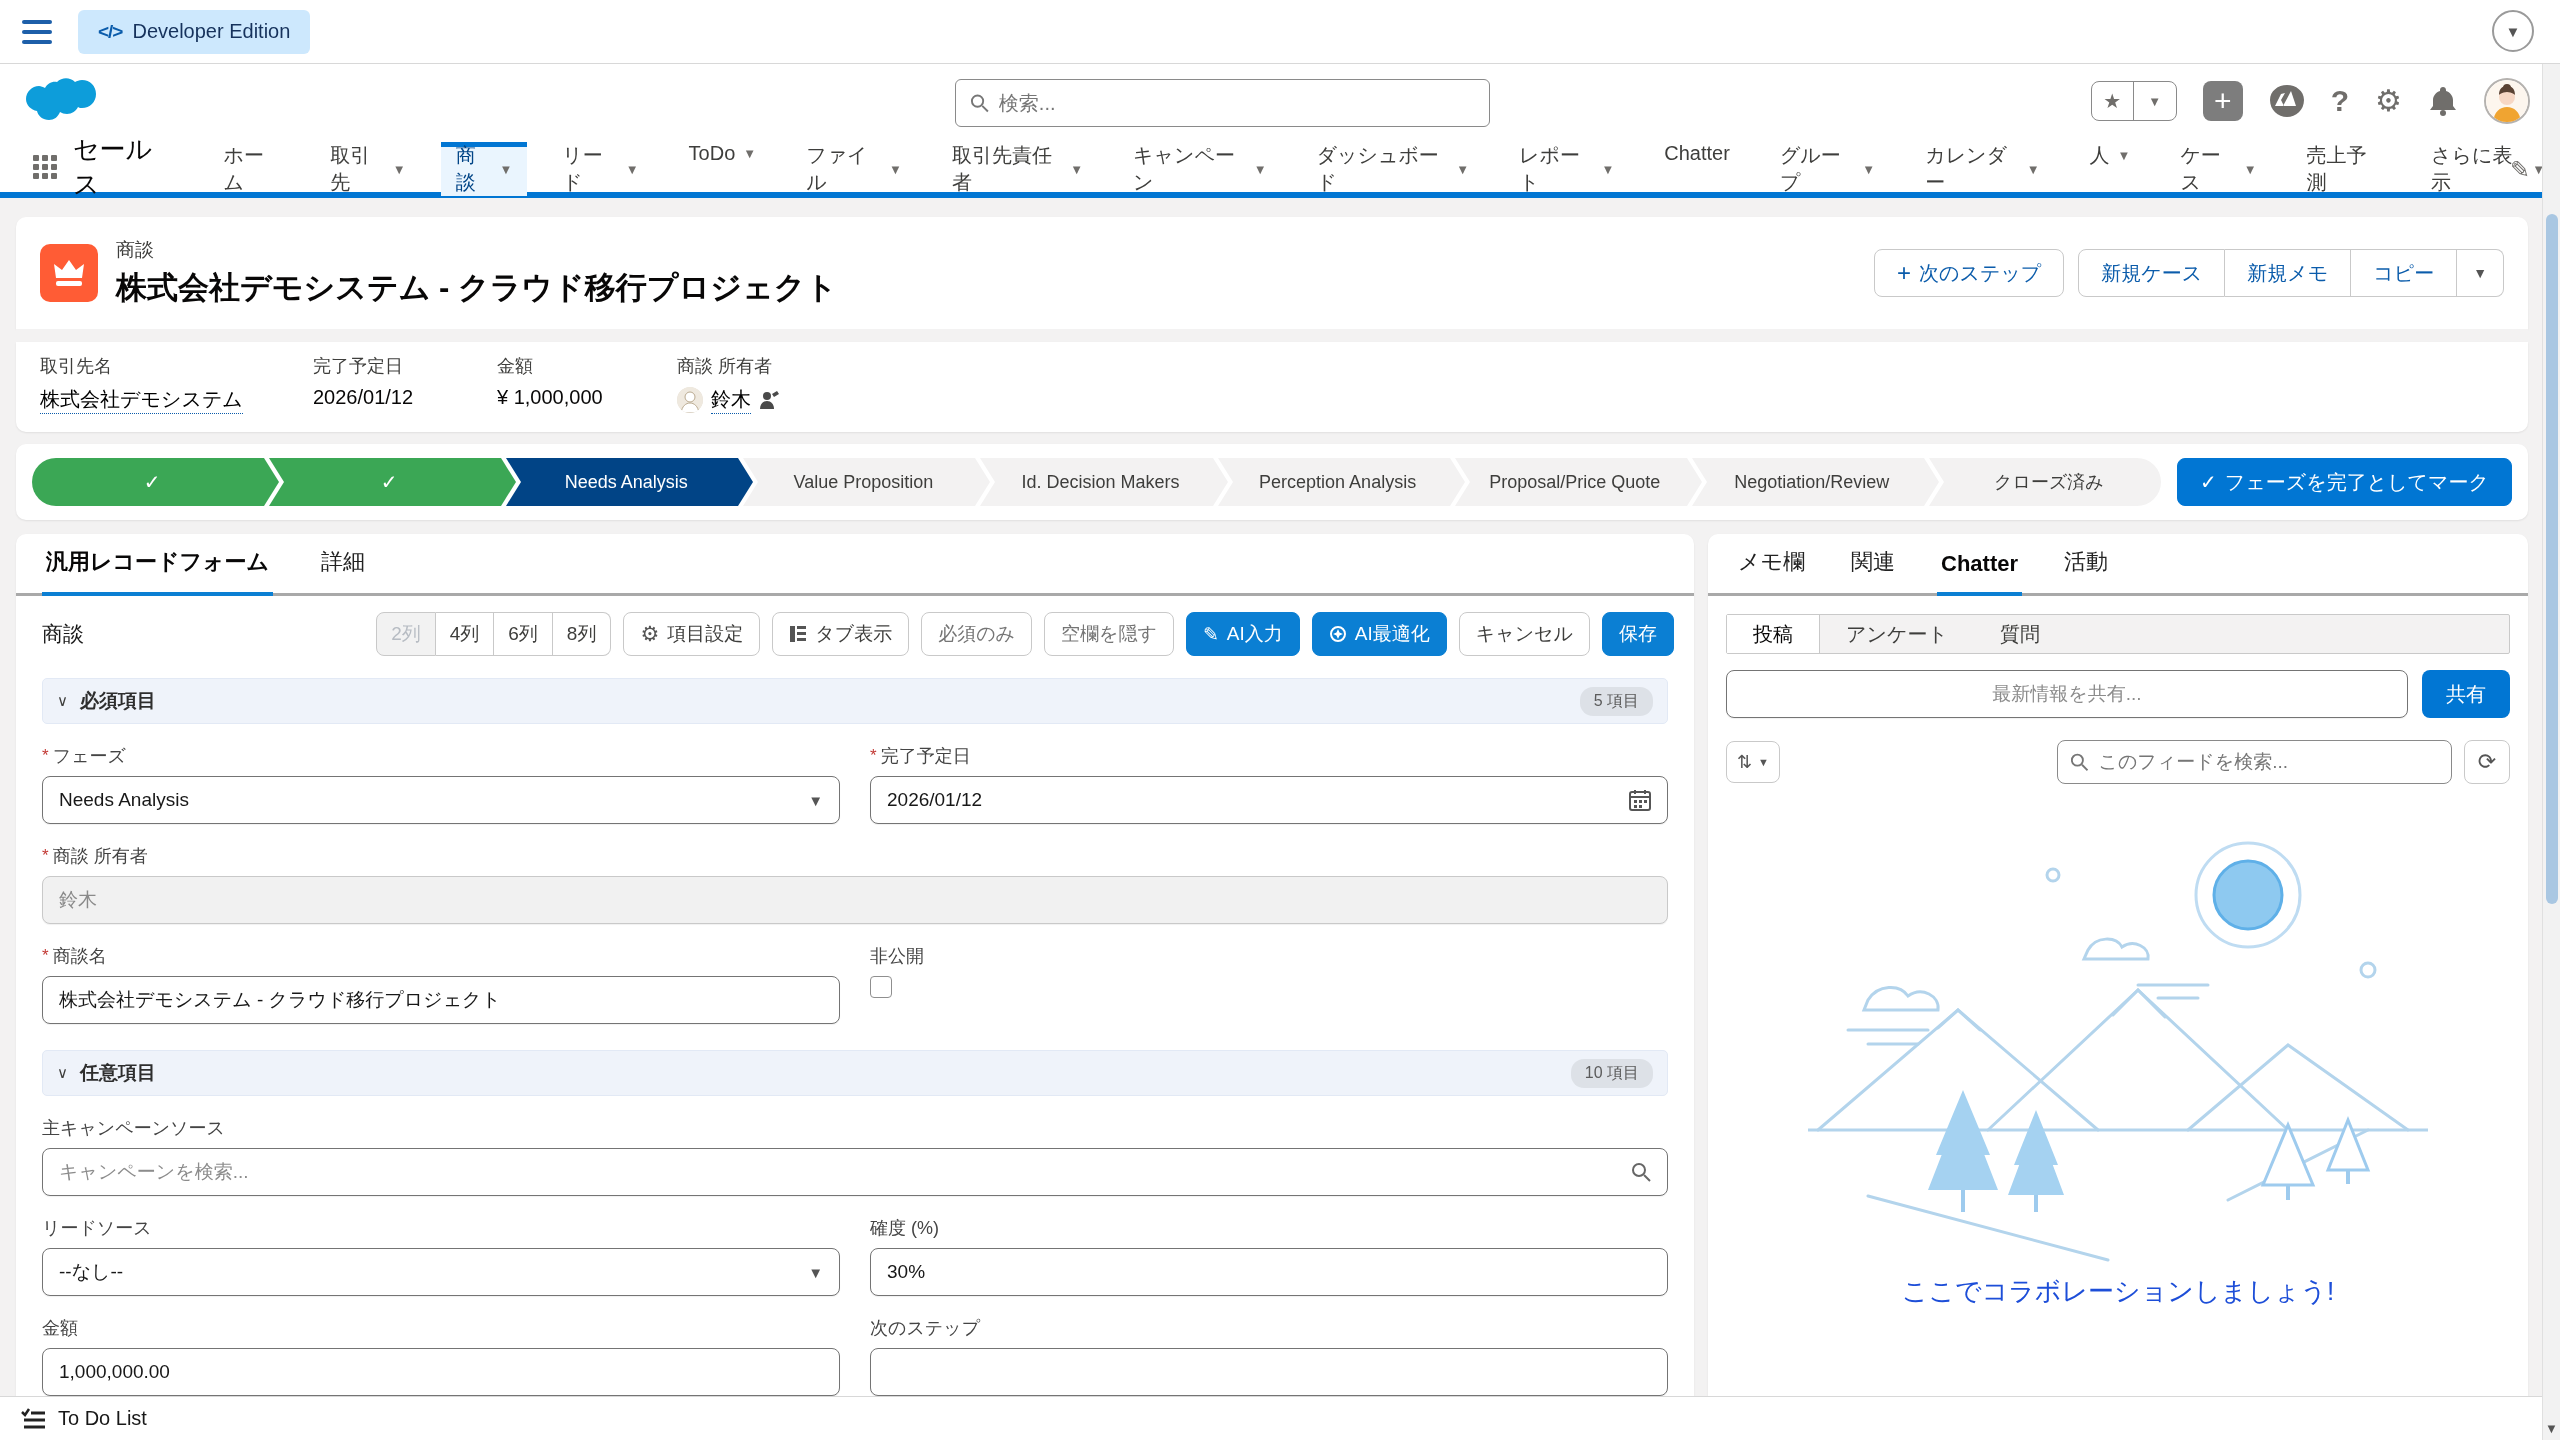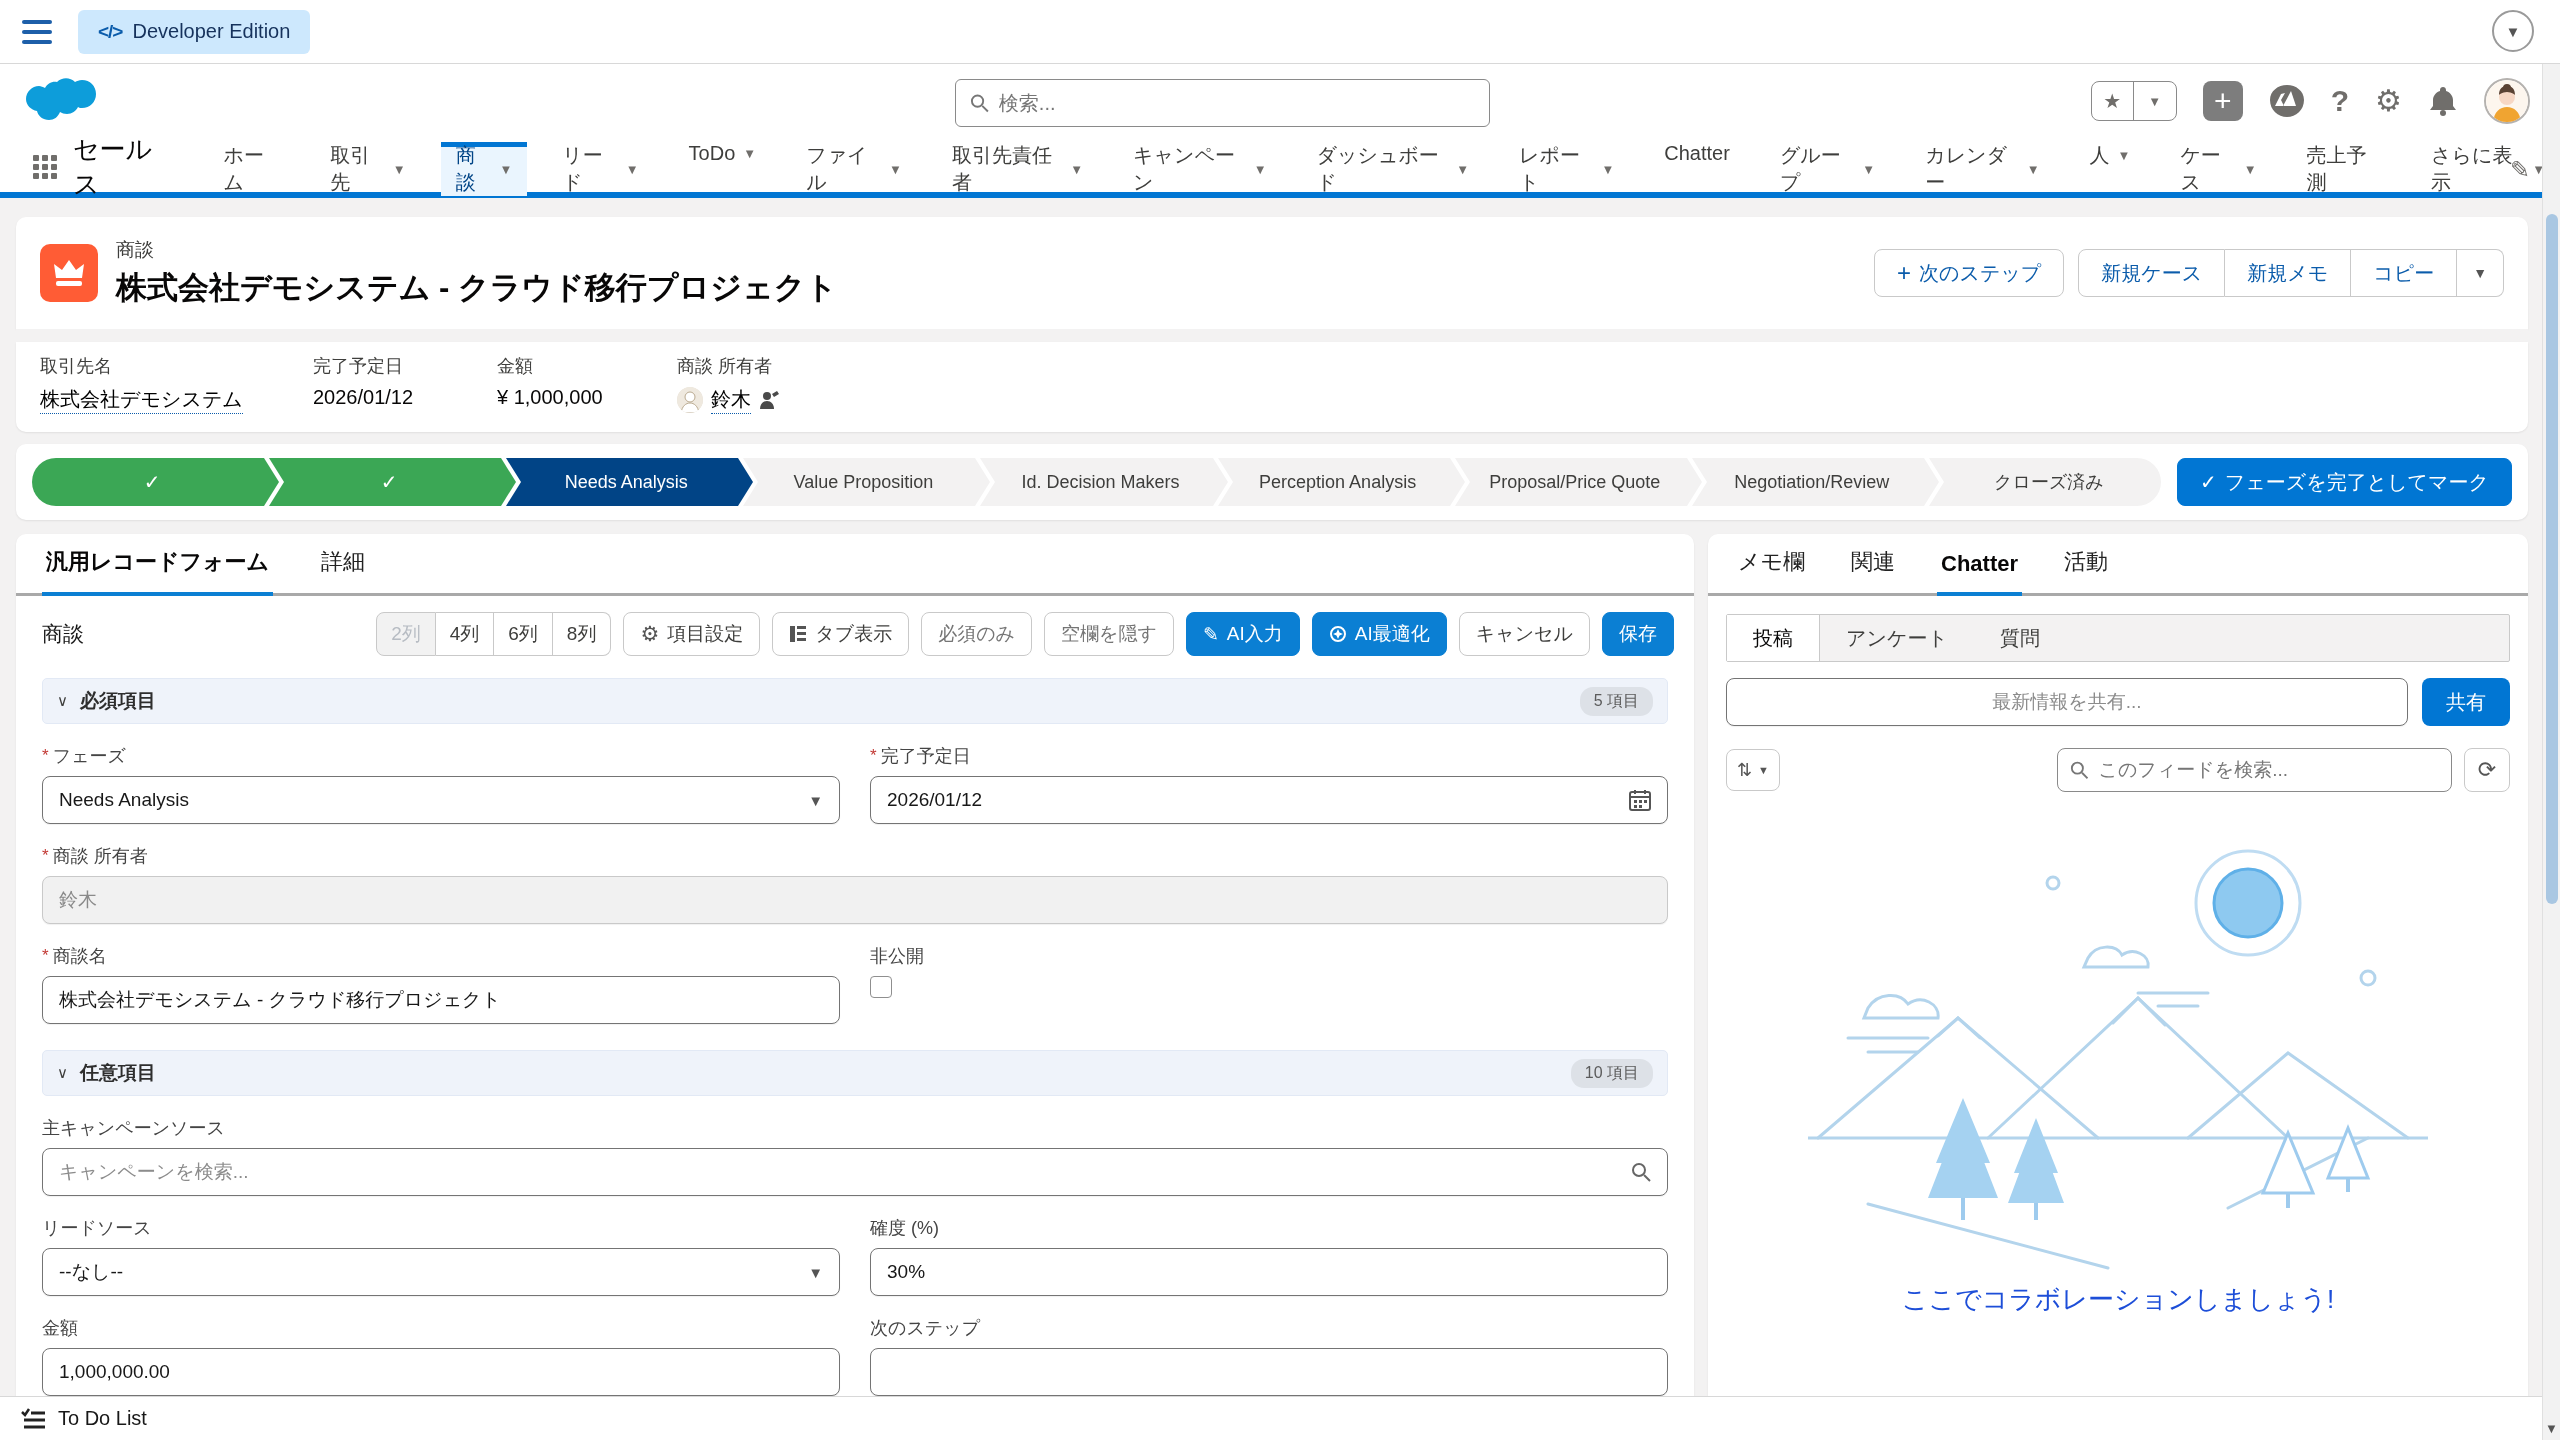--- a/index.html
+++ b/index.html
@@ -117,21 +117,21 @@
   .finput{height:48px;border:1px solid #747474;border-radius:8px;background:#fff;display:flex;align-items:center;padding:0 16px;gap:10px;box-shadow:0 1px 1px rgba(0,0,0,.06);}
   .finput input{border:none;outline:none;width:100%;font-size:19px;color:#181818;background:transparent;}
   .finput input::placeholder{color:#8c8c8c;}
   .finput .tail{margin-left:auto;color:#555;font-size:15px;flex:0 0 auto;display:flex;align-items:center;}
   .finput.disabled{background:#f1f1f1;border-color:#c9c9c9;}
   .finput.disabled input{color:#8a8a8a;}
   .checkbox{width:22px;height:22px;border:1px solid #8f8f8f;border-radius:4px;background:#fff;margin-top:6px;}
 
   
   .pub{margin:18px 18px 0;}
-  .pub-tabs{display:flex;border:1px solid #c9c9c9;background:#f3f2f2;height:48px;border-radius:2px;}
+  .pub-tabs{display:flex;border:1px solid #c9c9c9;background:#f3f2f2;height:40px;border-radius:2px;}
   .pub-tab{display:flex;align-items:center;padding:0 26px;font-size:20px;color:#3e3e3c;}
   .pub-tab.active{background:#fff;border-right:1px solid #c9c9c9;color:#080707;}
   .composer{display:flex;gap:14px;padding:16px 18px;align-items:center;}
   .composer .finput{flex:1;}
   .composer .finput input{text-align:center;}
   .share-btn{height:48px;padding:0 24px;background:#0176d3;color:#fff;border:none;border-radius:8px;font-size:20px;}
   .feed-controls{display:flex;align-items:center;padding:6px 18px 10px;gap:12px;}
   .sort-btn{height:42px;border:1px solid #c9c9c9;border-radius:8px;background:#fff;display:flex;align-items:center;padding:0 10px;gap:6px;color:#555;font-size:18px;}
   .feed-search{margin-left:auto;width:395px;height:44px;border:1px solid #8a8a8a;border-radius:8px;display:flex;align-items:center;padding:0 12px;gap:10px;background:#fff;}
   .feed-search input{border:none;outline:none;width:100%;font-size:19px;color:#444;background:transparent;}

